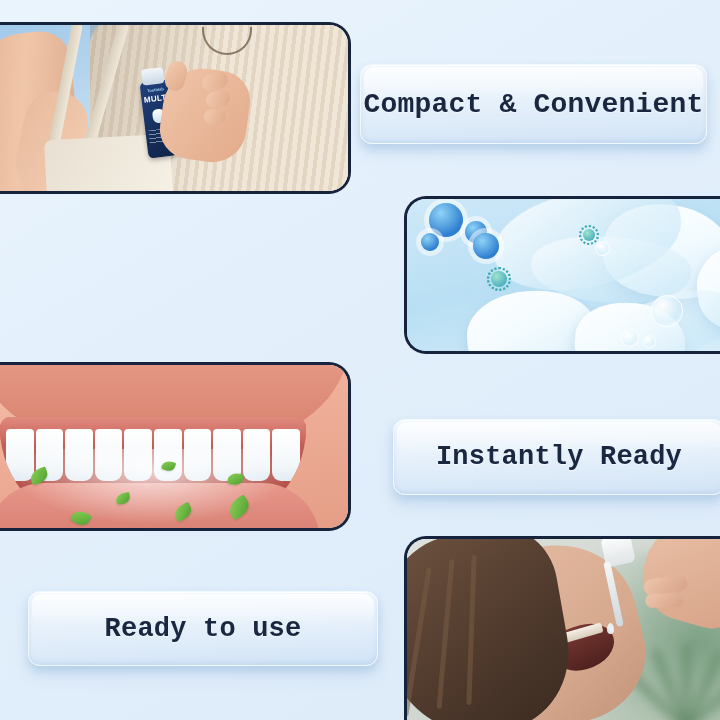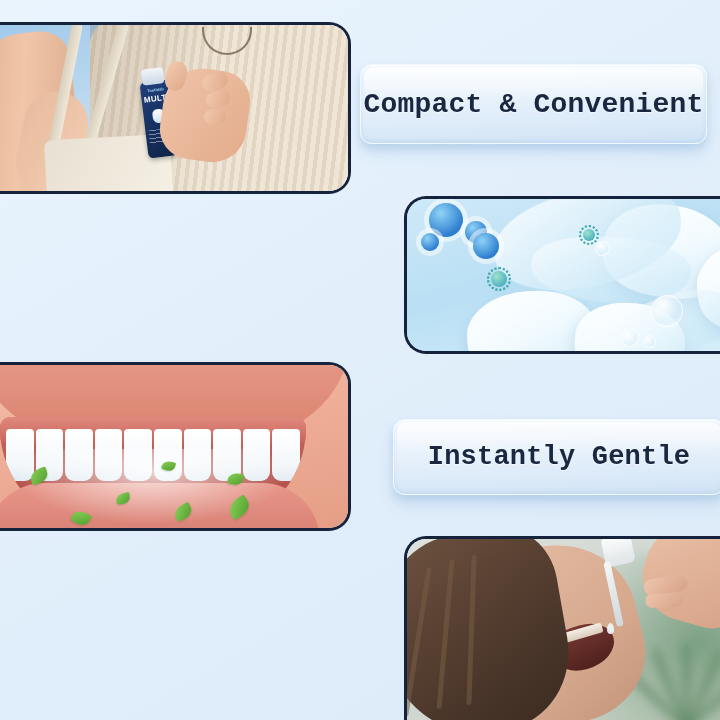--- a/index.html
+++ b/index.html
@@ -246,23 +246,26 @@
       <div class="mint" style="left:106px;top:146px;transform:rotate(30deg)"></div>
       <div class="mint" style="left:150px;top:128px;transform:rotate(-8deg);width:14px;height:11px"></div>
       <div class="mint" style="left:196px;top:96px;transform:rotate(18deg);width:13px;height:10px"></div>
       <div class="mint" style="left:208px;top:140px;transform:rotate(-26deg)"></div>
       <div class="mint" style="left:262px;top:108px;transform:rotate(12deg);width:15px;height:12px"></div>
       <div class="mint" style="left:262px;top:134px;transform:rotate(-34deg);width:22px;height:17px"></div>
     </div>
   </div>
 
   <div class="pill" id="pill-fresh">
-    <span>Instantly Gentle</span>
-  </div>
-
+    <span>Instantly Ready</span>
+  </div>
+
+  <div class="pill" id="pill-ready">
+    <span>Ready to use</span>
+  </div>
 
   <div class="panel" id="panel-spray">
     <div class="scene">
       <div class="room"></div>
       <div class="plant">
         <i style="transform:rotate(-46deg)"></i>
         <i style="transform:rotate(-22deg)"></i>
         <i style="transform:rotate(0deg)"></i>
         <i style="transform:rotate(24deg)"></i>
         <i style="transform:rotate(48deg)"></i>

